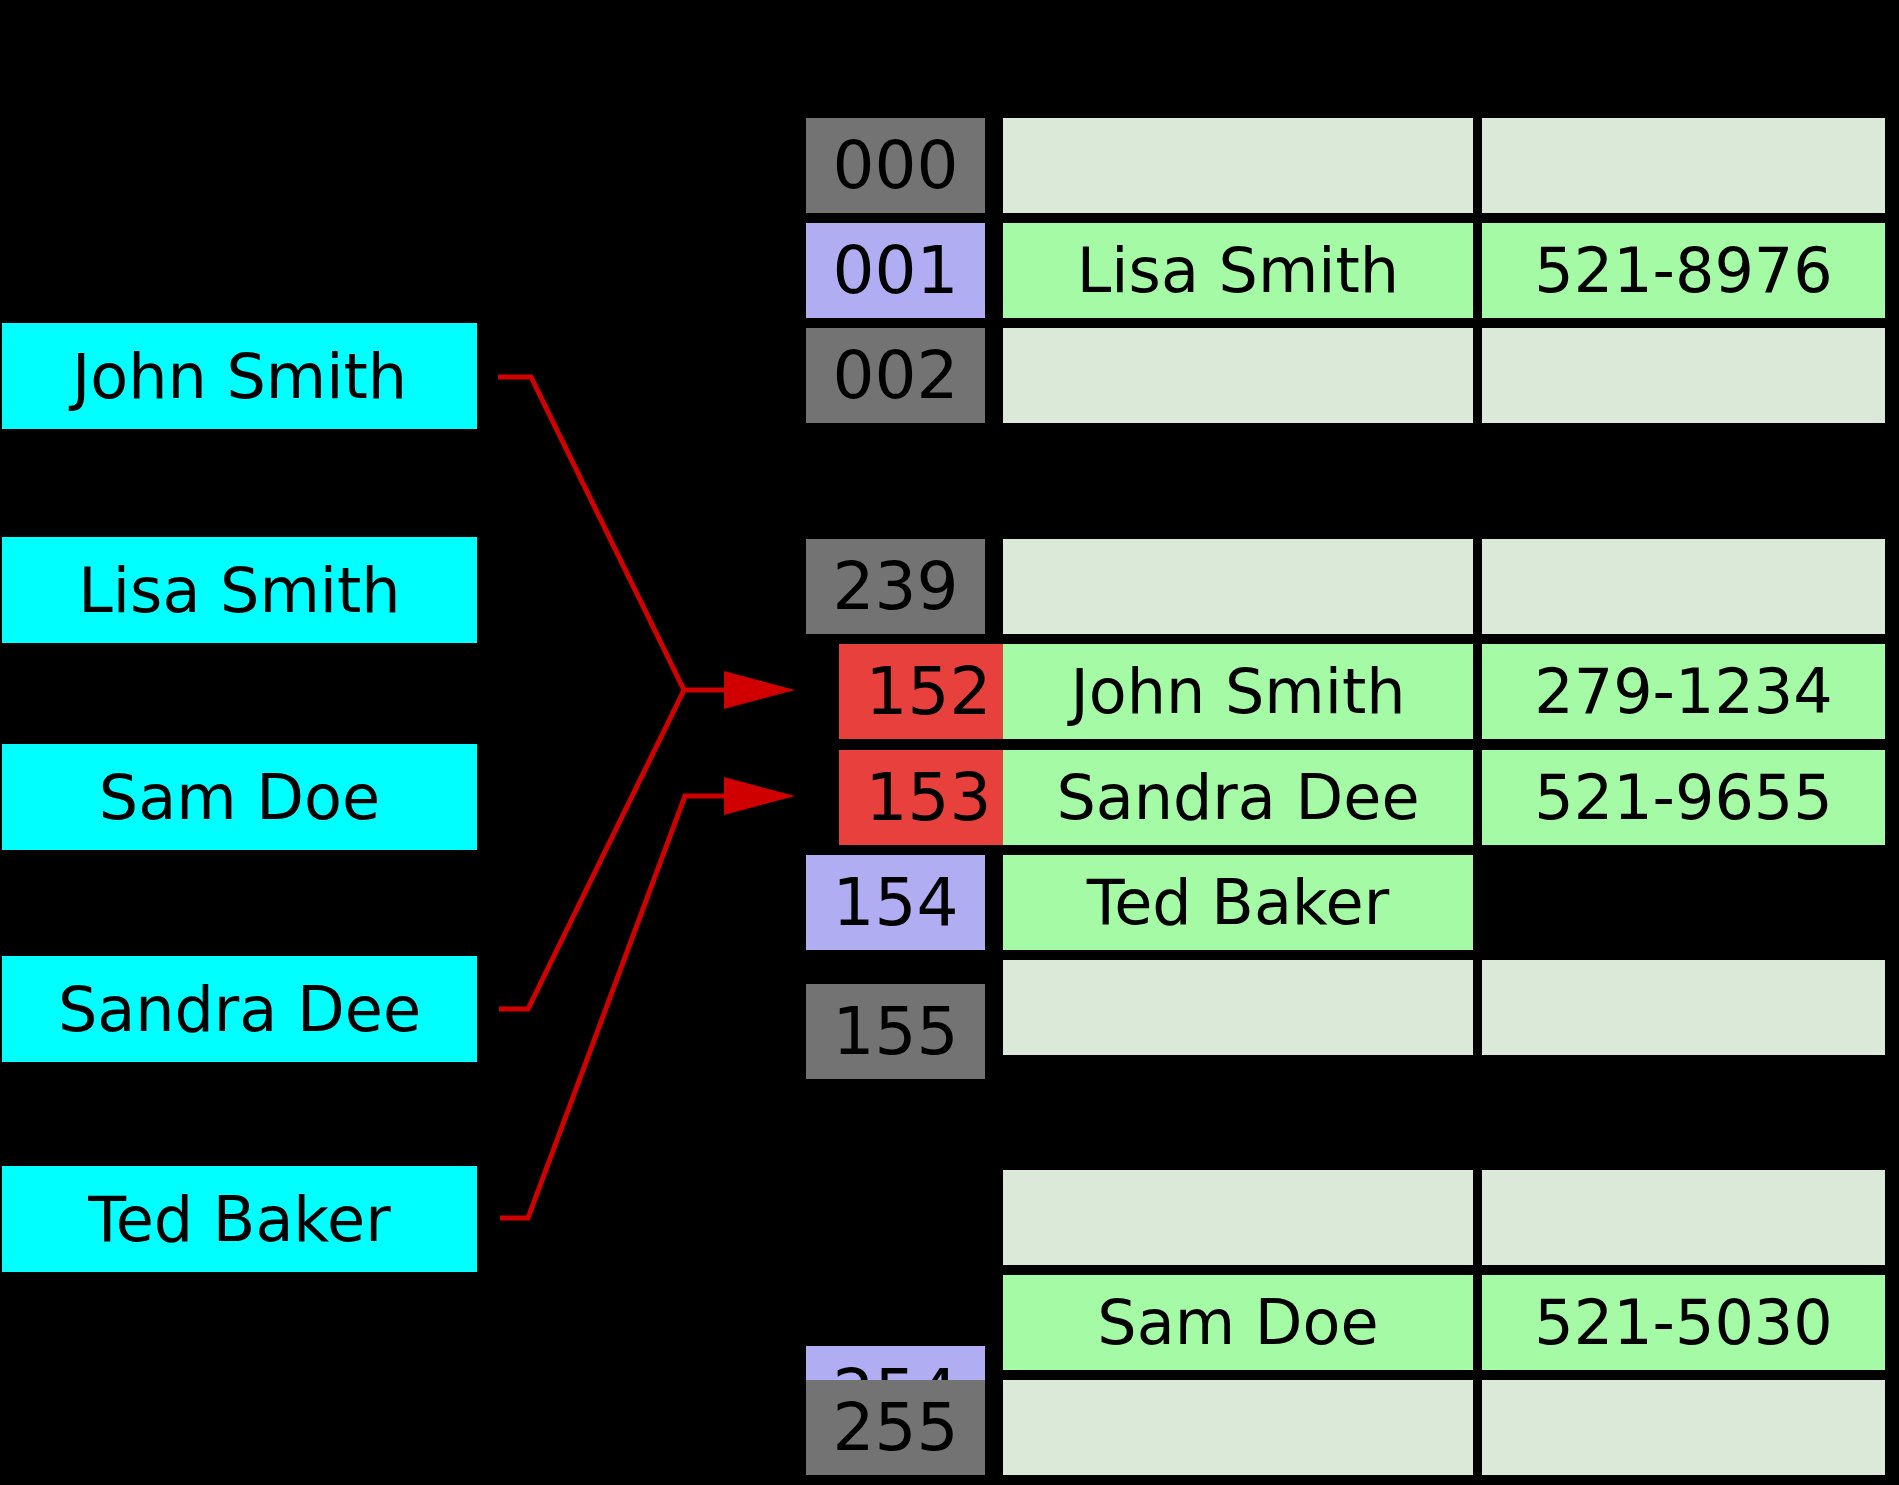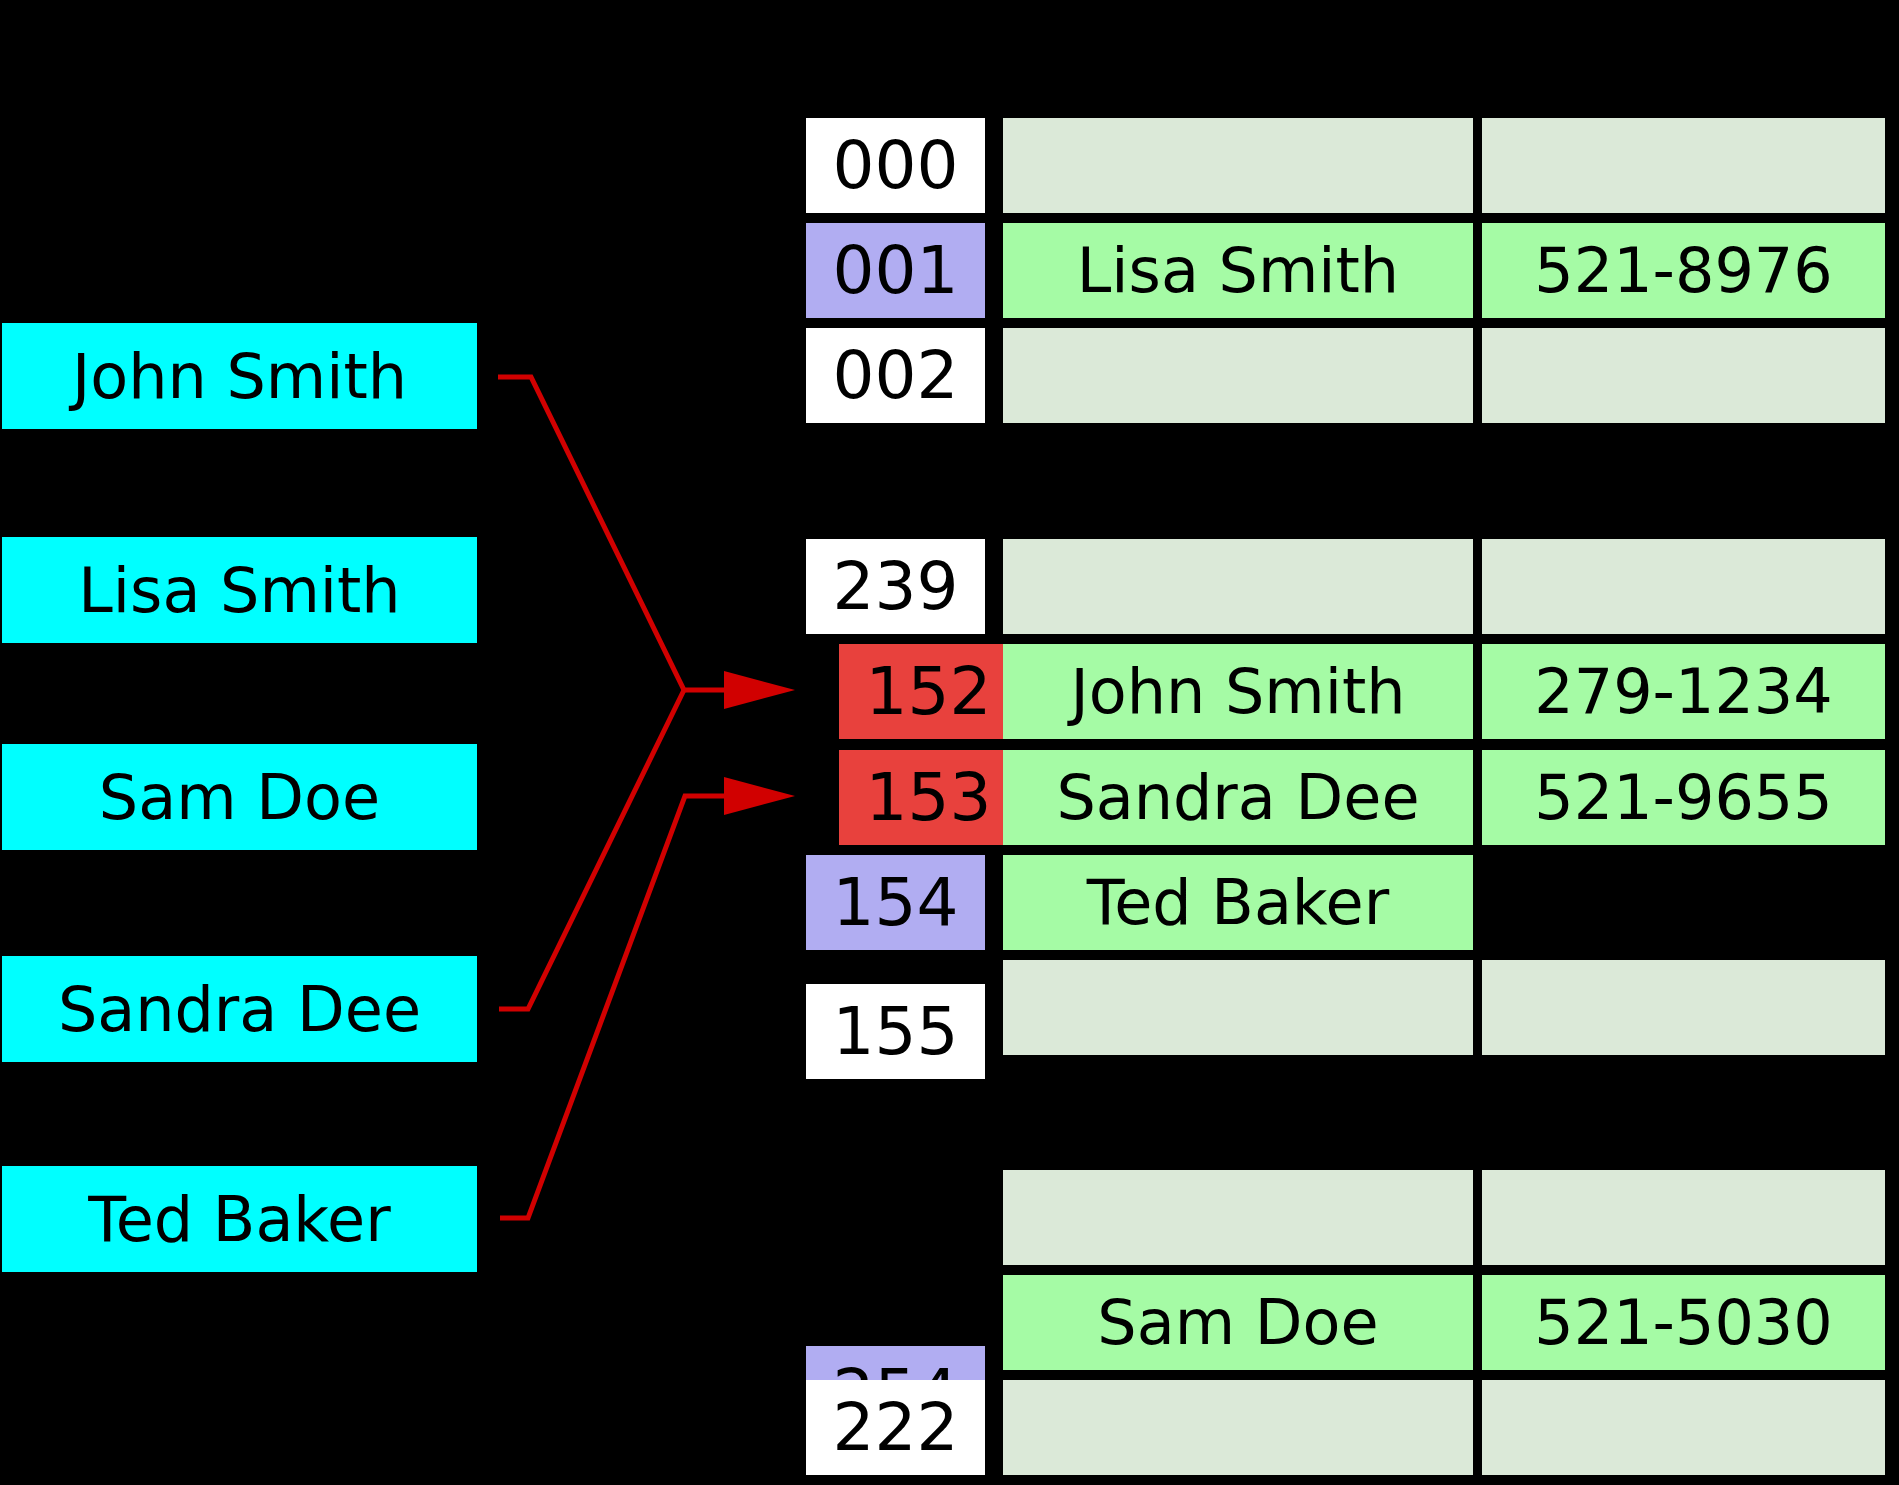--- a/index.html
+++ b/index.html
@@ -12,21 +12,21 @@
     display:flex;align-items:center;justify-content:center;
     font-size:62px;white-space:nowrap;
   }
   .cell{
     position:absolute;height:95px;display:flex;align-items:center;justify-content:center;
     font-size:62px;white-space:nowrap;
   }
   .cell.idx{left:806px;width:179px;font-size:66px;}
   .cell.nam{left:1003px;width:470px;}
   .cell.pho{left:1482px;width:403px;}
-  .s-empty{background:#ffffff;}
+  .s-empty{background:#737373;}
   .s-occupied{background:#b1adf2;}
   .s-collision{background:#e8413d;margin-left:33px;}
   .d-empty{background:#dbe9d8;}
   .d-filled{background:#a5fba5;}
   #arrows{position:absolute;left:0;top:0;width:1899px;height:1485px;pointer-events:none;}
   #arrows polyline{fill:none;stroke:#d10000;stroke-width:5px;}
   #arrows polygon{fill:#d10000;stroke:none;}
 </style>
 </head>
 <body>
@@ -78,17 +78,17 @@
   <div class="cell nam d-empty" style="top:960px"></div>
   <div class="cell pho d-empty" style="top:960px"></div>
 
   <div class="cell nam d-empty" style="top:1170px"></div>
   <div class="cell pho d-empty" style="top:1170px"></div>
 
   <div class="cell idx s-occupied" style="top:1346px">254</div>
   <div class="cell nam d-filled" style="top:1275px">Sam Doe</div>
   <div class="cell pho d-filled" style="top:1275px">521-5030</div>
 
-  <div class="cell idx s-empty" style="top:1380px">222</div>
+  <div class="cell idx s-empty" style="top:1380px">255</div>
   <div class="cell nam d-empty" style="top:1380px"></div>
   <div class="cell pho d-empty" style="top:1380px"></div>
 
 </div>
 
 </body></html>

